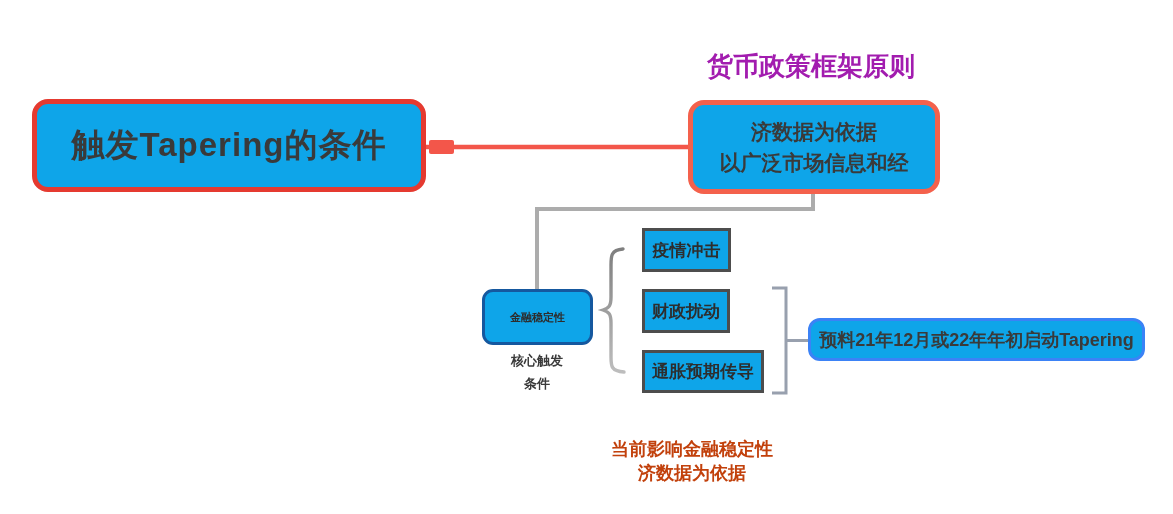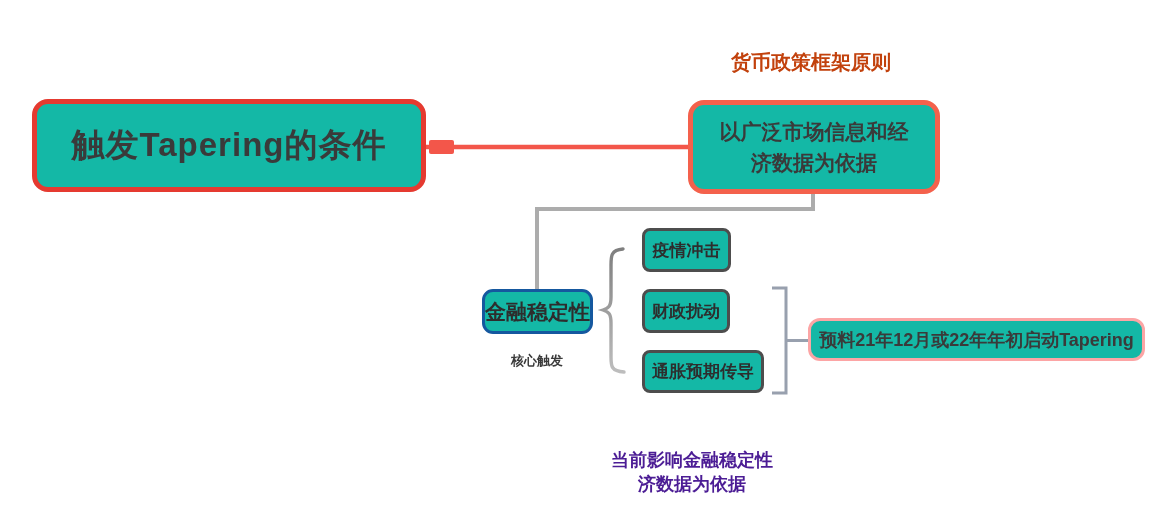--- a/index.html
+++ b/index.html
@@ -2,57 +2,57 @@
 <html><head>
 <meta charset="utf-8">
 <style>
   html,body{margin:0;padding:0;background:#ffffff;}
   .canvas{
     position:relative;width:1173px;height:514px;background:#ffffff;
     font-family:"Liberation Sans","DejaVu Sans",sans-serif;overflow:hidden;color:#333;
   }
   .layer{position:absolute;left:0;top:0;width:1173px;height:514px;}
   .node{
-    position:absolute;box-sizing:border-box;background:#14b8a6;
+    position:absolute;box-sizing:border-box;background:#0ea5e9;
     display:flex;flex-direction:column;align-items:center;justify-content:center;
     font-weight:700;white-space:nowrap;text-align:right;color:#333;
   }
   .root-node{
     left:32px;top:99px;width:394px;height:93px;
     border:5px solid #e53a30;border-radius:16px;
     font-size:33px;letter-spacing:1px;color:#3a3a3a;
   }
   .policy-node{
     left:688px;top:100px;width:252px;height:94px;
     border:5px solid #f4614c;border-radius:16px;
     font-size:21px;line-height:31px;color:#3a3a3a;
   }
   .stability-node{
-    left:482px;top:289px;width:111px;height:45px;
+    left:482px;top:289px;width:111px;height:56px;
     border:3.5px solid #15589f;border-radius:11px;
-    font-size:21px;color:#2d2d2d;
+    font-size:11px;color:#2d2d2d;
   }
   .factor-node{
-    border:3.5px solid #4d4d4d;border-radius:8px;
+    border:3.5px solid #4d4d4d;border-radius:0;
     font-size:17px;color:#2d2d2d;
   }
   .factor-1{left:642px;top:228px;width:89px;height:44px;}
   .factor-2{left:642px;top:289px;width:88px;height:44px;}
   .factor-3{left:642px;top:350px;width:122px;height:43px;}
   .prediction-node{
     left:808px;top:318px;width:337px;height:43px;
-    border:3px solid #fca5a5;border-radius:12px;
+    border:3px solid #3b82f6;border-radius:12px;
     font-size:18px;font-weight:600;color:#3a3a3a;
   }
   .float-label{
     position:absolute;text-align:center;font-weight:700;white-space:nowrap;
   }
-  .policy-title{left:691px;top:49px;width:240px;font-size:20px;color:#c2410c;}
+  .policy-title{left:691px;top:49px;width:240px;font-size:26px;color:#a21caf;}
   .stability-caption{left:457px;top:349px;width:160px;font-size:13px;line-height:23px;color:#3a3a3a;}
-  .factors-caption{left:592px;top:448px;width:200px;font-size:18px;line-height:24px;color:#4c1d95;}
+  .factors-caption{left:592px;top:437px;width:200px;font-size:18px;line-height:24px;color:#c2410c;}
   .prediction-title{left:885px;top:282px;width:200px;font-size:18px;color:#e12b24;}
 </style>
 </head>
 <body>
 
 <div class="canvas">
 
   <svg class="layer" viewBox="0 0 1173 514" xmlns="http://www.w3.org/2000/svg">
     <defs>
       <linearGradient id="braceGrad" x1="0" y1="0" x2="0" y2="1">
@@ -70,27 +70,28 @@
              C609,312 611,314 611,323 L611,357 C611,366 611,371 624,372" fill="none" stroke="url(#braceGrad)" stroke-width="3.4" stroke-linecap="round"></path>
 
     <path d="M772,288 L786,288 L786,393 L772,393" fill="none" stroke="#98a0ae" stroke-width="3"></path>
     <line x1="786" y1="340.5" x2="808" y2="340.5" stroke="#98a0ae" stroke-width="3"></line>
   </svg>
 
   <div class="node root-node">触发Tapering的条件</div>
 
   <div class="float-label policy-title">货币政策框架原则</div>
   <div class="node policy-node">
+    <span>济数据为依据</span>
     <span>以广泛市场信息和经</span>
-    <span>济数据为依据</span>
   </div>
 
   <div class="node stability-node">金融稳定性</div>
   <div class="float-label stability-caption">
     <div>核心触发</div>
+    <div>条件</div>
   </div>
 
   <div class="node factor-node factor-1">疫情冲击</div>
   <div class="node factor-node factor-3">通胀预期传导</div>
   <div class="node factor-node factor-2">财政扰动</div>
   <div class="float-label factors-caption">
     <div>当前影响金融稳定性</div>
     <div>济数据为依据</div>
   </div>
 

